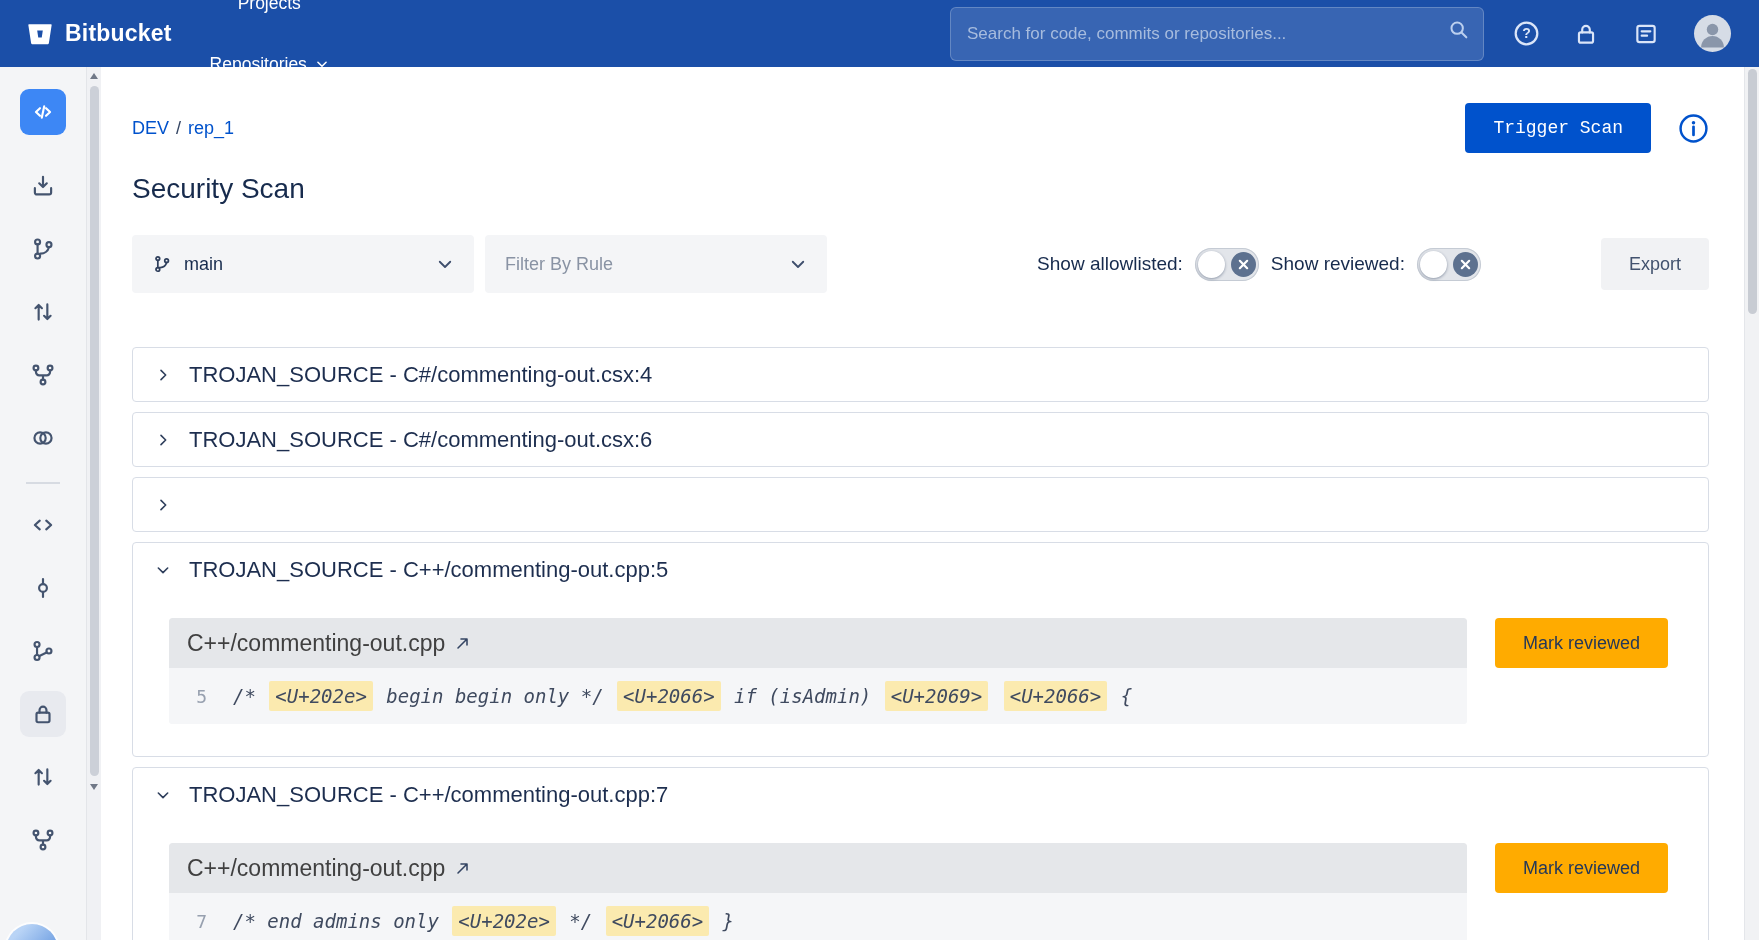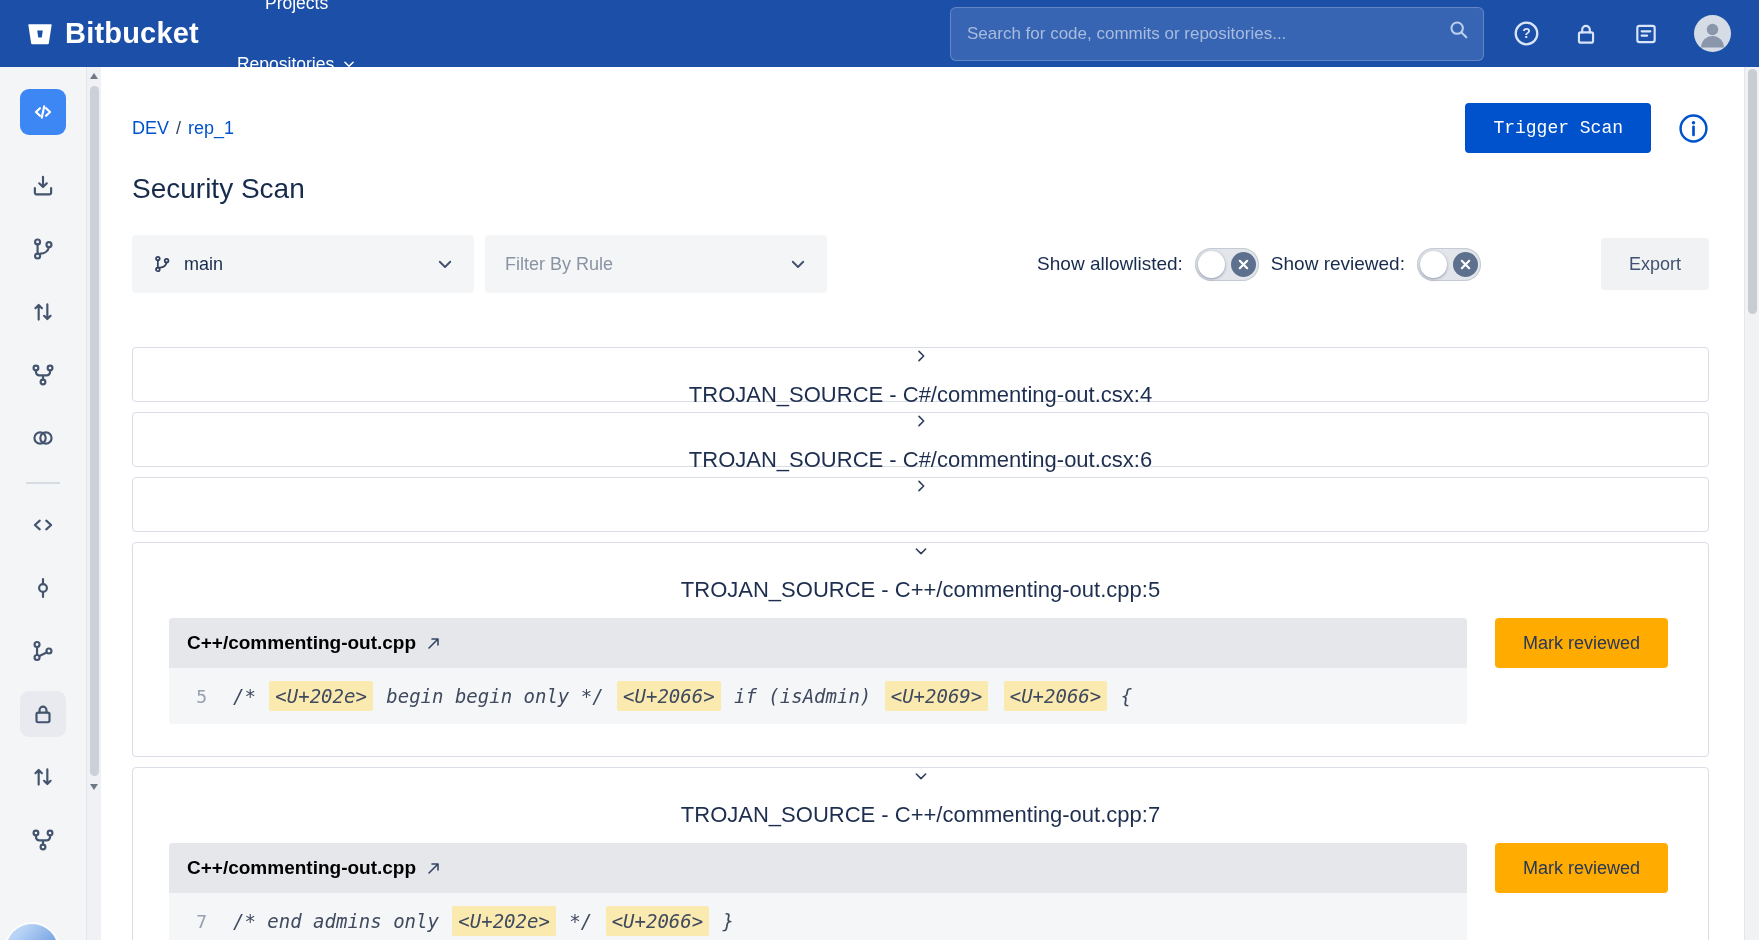--- a/index.html
+++ b/index.html
@@ -3,21 +3,21 @@
 <meta charset="utf-8">
 <style>
   * { margin:0; padding:0; box-sizing:border-box; }
   html,body { width:1759px; height:940px; overflow:hidden; background:#fff;
     font-family:"Liberation Sans","DejaVu Sans",sans-serif; color:#172b4d; }
 
   
   .navbar { height:67px; background:#1b4fa8; display:flex; align-items:center;
     padding:0 28px 0 26px; gap:38px; position:relative; z-index:20; }
   .brand { display:flex; align-items:center; gap:11px; cursor:pointer; }
-  .brand-name { color:#fff; font-size:29px; font-weight:700; letter-spacing:.2px; }
+  .brand-name { color:#fff; font-size:23px; font-weight:700; letter-spacing:.2px; }
   .nav-menu { display:flex; align-items:center; gap:40px;flex-direction:column; }
   .nav-link { color:#fff; font-size:17.5px; text-decoration:none; display:flex;
     align-items:center; gap:8px; cursor:pointer; }
   .nav-right { margin-left:auto; display:flex; align-items:center; gap:24px; }
   .search-box { position:relative; width:550px; height:54px;padding-left:16px; }
   .search-box input { width:100%; height:100%; background:rgba(255,255,255,0.13);
     border:1px solid rgba(255,255,255,0.22); border-radius:6px; padding:0 48px 0 16px;
     font-size:17px; color:#fff; outline:none; font-family:inherit; }
   .search-box input::placeholder { color:#a7bcde; }
   .search-box .mag { position:absolute; right:14px; top:12px; }
@@ -78,27 +78,27 @@
     border-radius:50%; background:#fff; box-shadow:0 1px 3px rgba(9,30,66,.4); }
   .toggle .xcircle { position:absolute; right:3px; top:4px; width:25px; height:25px;
     border-radius:50%; background:#5d718f; display:flex; align-items:center; justify-content:center; }
   .btn-export { margin-left:108px; background:#f1f2f4; border:none; border-radius:4px;
     height:52px; padding:0 28px; font-size:18px; color:#42526e; cursor:pointer; font-family:inherit; }
 
   
   .findings { margin-top:54px; display:flex; flex-direction:column; gap:10px; }
   .finding { border:1px solid #d8dde6; border-radius:4px; background:#fff; }
   .finding-head { height:53px; display:flex; align-items:center; gap:18px;
-    padding:0 22px; cursor:pointer;flex-direction:column; }
+    padding:0 22px; cursor:pointer; }
   .finding-title { font-size:22px; color:#1d2e4f; }
   .finding-body { display:flex; align-items:flex-start; gap:28px; padding:22px 40px 32px 36px; }
   .code-card { flex:1; border-radius:3px; overflow:hidden; }
   .code-card-head { height:50px; background:#e5e7ea; display:flex; align-items:center;
     gap:10px; padding:0 18px; border-radius:3px 3px 0 0; }
-  .file-link { font-size:19px; font-weight:700; color:#000000; text-decoration:none; cursor:pointer; }
+  .file-link { font-size:23px; font-weight:400; color:#404040; text-decoration:none; cursor:pointer; }
   .code-line { height:56px; background:#f5f6f8; display:flex; align-items:center; }
   .lineno { width:22px; margin-left:16px; margin-right:26px; text-align:right;
     color:#97a0af; font-size:18px; font-family:"DejaVu Sans Mono",monospace; }
   .code-line code { font-family:"DejaVu Sans Mono",monospace; font-style:italic;
     font-size:19px; color:#3f4a5f; display:flex; align-items:center; }
   .code-line code span { white-space:pre; }
   .code-line code .hl { background:#fbeaaf; padding:4px 6px; border-radius:2px; margin:5px 2px; }
   .btn-warn { background:#ffab00; color:#253858; border:none; border-radius:4px;
     height:50px; padding:6px 28px; font-size:18px; cursor:pointer; flex-shrink:0; font-family:inherit; }
 

